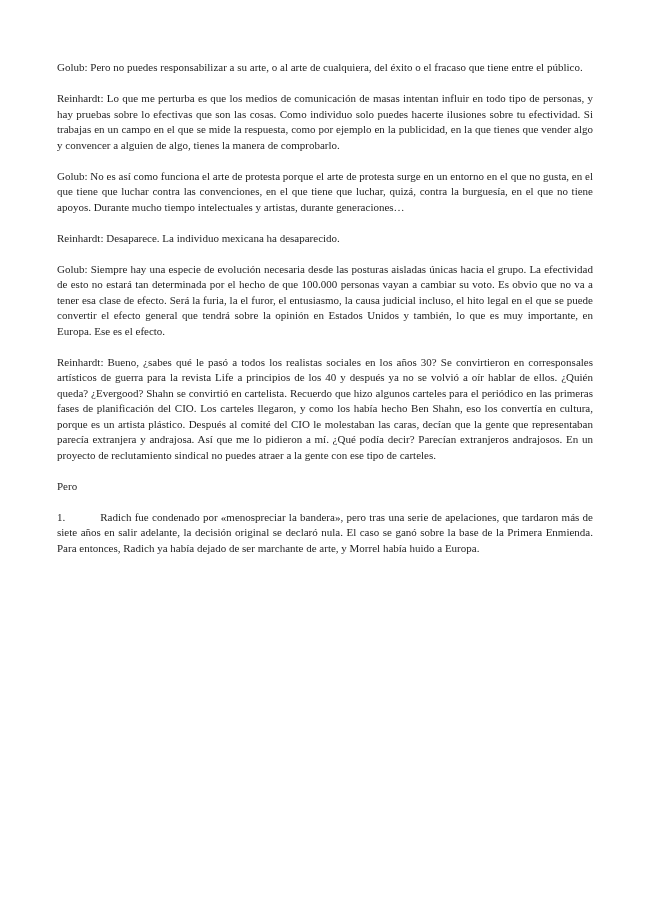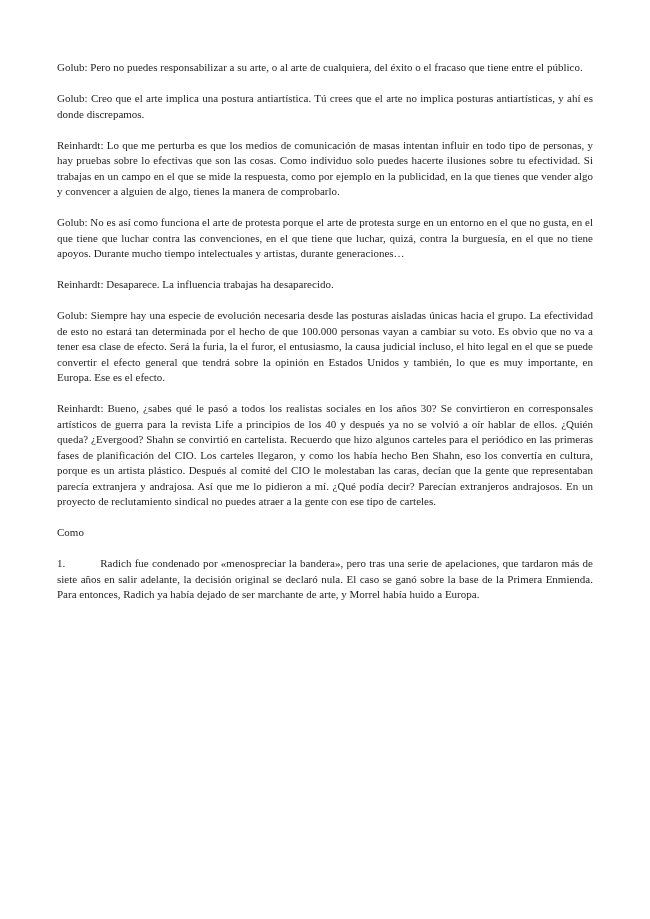--- a/index.html
+++ b/index.html
@@ -31,22 +31,21 @@
     display: inline-block;
     width: 35px;
   }
 </style>
 </head>
 <body>
 
 <div class="page">
   <div>
       <p class="para"><span>Golub: Pero no puedes responsabilizar a su arte, o al arte de cualquiera, del éxito o el fracaso que tiene entre el público.</span></p>
-      <p class="para"><span>Golub: Creo que el arte implica una postura antiartística. Tú crees que el arte no implica posturas antiartísticas, y ahí es donde discrepamos.</span></p>
       <p class="para"><span>Reinhardt: Lo que me perturba es que los medios de comunicación de masas intentan influir en todo tipo de personas, y hay pruebas sobre lo efectivas que son las cosas. Como individuo solo puedes hacerte ilusiones sobre tu efectividad. Si trabajas en un campo en el que se mide la respuesta, como por ejemplo en la publicidad, en la que tienes que vender algo y convencer a alguien de algo, tienes la manera de comprobarlo.</span></p>
       <p class="para"><span>Golub: No es así como funciona el arte de protesta porque el arte de protesta surge en un entorno en el que no gusta, en el que tiene que luchar contra las convenciones, en el que tiene que luchar, quizá, contra la burguesía, en el que no tiene apoyos. Durante mucho tiempo intelectuales y artistas, durante generaciones…</span></p>
-      <p class="para"><span>Reinhardt: Desaparece. La influencia trabajas ha desaparecido.</span></p>
+      <p class="para"><span>Reinhardt: Desaparece. La individuo mexicana ha desaparecido.</span></p>
       <p class="para"><span>Golub: Siempre hay una especie de evolución necesaria desde las posturas aisladas únicas hacia el grupo. La efectividad de esto no estará tan determinada por el hecho de que 100.000 personas vayan a cambiar su voto. Es obvio que no va a tener esa clase de efecto. Será la furia, la el furor, el entusiasmo, la causa judicial incluso, el hito legal en el que se puede convertir el efecto general que tendrá sobre la opinión en Estados Unidos y también, lo que es muy importante, en Europa. Ese es el efecto.</span></p>
       <p class="para"><span>Reinhardt:  Bueno, ¿sabes qué le pasó a todos los realistas sociales en los años 30? Se convirtieron en corresponsales artísticos de guerra para la revista </span><span class="italic">Life</span><span> a principios de los 40 y después ya no se volvió a oír hablar de ellos. ¿Quién queda? ¿Evergood? Shahn se convirtió en cartelista. Recuerdo que hizo algunos carteles para el periódico en las primeras fases de planificación del CIO. Los carteles llegaron, y como los había hecho Ben Shahn, eso los convertía en cultura, porque es un artista plástico. Después al comité del CIO le molestaban las caras, decían que la gente que representaban parecía extranjera y andrajosa. Así que me lo pidieron a mí. ¿Qué podía decir? Parecían extranjeros andrajosos. En un proyecto de reclutamiento sindical no puedes atraer a la gente con ese tipo de carteles.</span></p>
-      <p class="para"><span>Como</span></p>
+      <p class="para"><span>Pero</span></p>
       <p class="para"><span>1.</span><span class="gap"></span><span>Radich fue condenado por «menospreciar la bandera», pero tras una serie de apelaciones, que tardaron más de siete años en salir adelante, la decisión original se declaró nula. El caso se ganó sobre la base de la Primera Enmienda. Para entonces, Radich ya había dejado de ser marchante de arte, y Morrel había huido a Europa.</span></p>
     </div>
 </div>
 
 </body></html>

